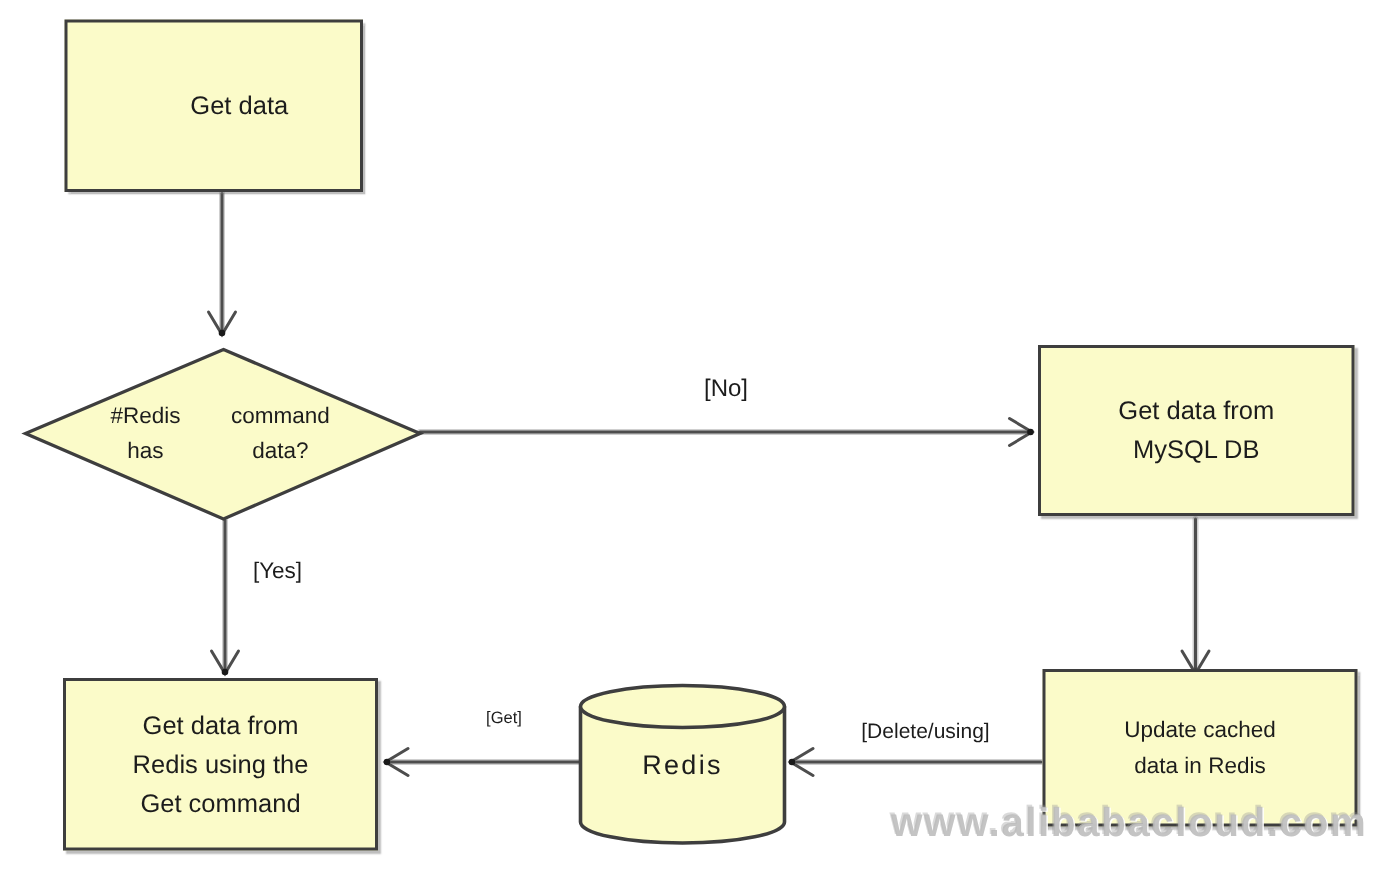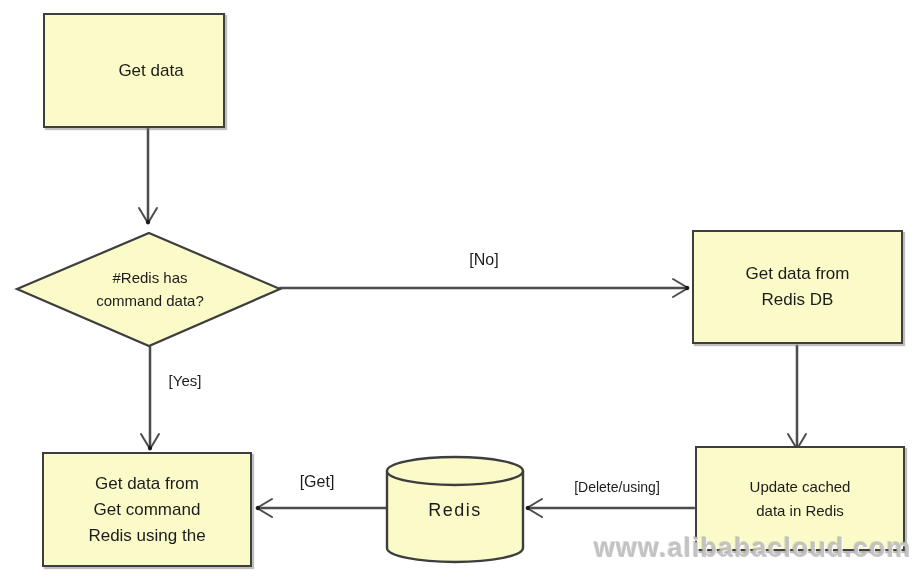--- a/index.html
+++ b/index.html
@@ -10,21 +10,21 @@
   .edges{position:absolute;left:0;top:0;width:917px;height:583px;z-index:1;}
   .node{
     position:absolute;z-index:2;background:#fbfbc9;border:2px solid #3e3e3e;
     box-shadow:2px 2px 1px rgba(110,110,110,0.45);
     display:flex;flex-direction:column;align-items:center;justify-content:center;
     text-align:center;box-sizing:border-box;
   }
   .node .line{display:block;}
   .shape{position:absolute;z-index:2;}
   .shape-label{
-    position:absolute;z-index:3;display:flex;flex-direction:column;
+    position:absolute;z-index:3;display:flex;flex-direction:row;
     align-items:center;justify-content:center;text-align:center;pointer-events:none;
   }
   .edge-label{
     position:absolute;z-index:3;text-align:center;background:transparent;
   }
   .fs-lg{font-size:17px;line-height:26px;}
   .fs-md{font-size:15px;line-height:24px;}
   .watermark{
     position:absolute;z-index:5;font-size:27px;font-weight:bold;letter-spacing:1px;
     color:rgba(186,186,186,0.85);
@@ -74,33 +74,33 @@
         <circle cx="148" cy="222" r="2.2"></circle>
         <circle cx="687" cy="288" r="2.2"></circle>
         <circle cx="150" cy="448" r="2.2"></circle>
         <circle cx="797" cy="448" r="2.2"></circle>
         <circle cx="258" cy="508" r="2.2"></circle>
         <circle cx="528" cy="508" r="2.2"></circle>
       </g>
     </g>
   </svg>
 
-  <div class="node fs-lg" style="left:43px;top:13px;width:182px;height:115px;padding-left:34px;">
+  <div class="node fs-lg" style="left:43px;top:13px;width:199px;height:115px;padding-left:34px;">
     <span class="line">Get data</span>
   </div>
 
   <div class="node fs-lg" style="left:692px;top:230px;width:211px;height:114px;">
     <span class="line">Get data from</span>
-    <span class="line">Redis DB</span>
+    <span class="line">MySQL DB</span>
   </div>
 
   <div class="node fs-lg" style="left:42px;top:452px;width:210px;height:115px;">
     <span class="line">Get data from</span>
+    <span class="line">Redis using the</span>
     <span class="line">Get command</span>
-    <span class="line">Redis using the</span>
   </div>
 
   <div class="node fs-md" style="left:695px;top:446px;width:210px;height:105px;">
     <span class="line">Update cached</span>
     <span class="line">data in Redis</span>
   </div>
 
   <svg class="shape" style="left:14px;top:230px;" width="270" height="120" viewBox="0 0 270 120">
     <polygon points="135,3 266,59 135,116 3,59" fill="#fbfbc9" stroke="#3e3e3e" stroke-width="2.2" stroke-linejoin="miter"></polygon>
   </svg>
@@ -112,18 +112,18 @@
   <svg class="shape" style="left:385px;top:454px;" width="140" height="112" viewBox="0 0 140 112">
     <path d="M2,17 L2,94 A68,14 0 0 0 138,94 L138,17" fill="#fbfbc9" stroke="#3e3e3e" stroke-width="2.4"></path>
     <ellipse cx="70" cy="17" rx="68" ry="14" fill="#fbfbc9" stroke="#3e3e3e" stroke-width="2.4"></ellipse>
   </svg>
   <div class="shape-label" style="left:395px;top:490px;width:120px;height:40px;font-size:18px;font-weight:normal;letter-spacing:1.5px;">
     <span class="line">Redis</span>
   </div>
 
   <div class="edge-label" style="left:434px;top:251px;width:100px;font-size:16px;">[No]</div>
   <div class="edge-label" style="left:140px;top:372px;width:90px;font-size:15px;">[Yes]</div>
-  <div class="edge-label" style="left:272px;top:473px;width:90px;font-size:16px;">[Get]</div>
+  <div class="edge-label" style="left:291px;top:473px;width:90px;font-size:11px;">[Get]</div>
   <div class="edge-label" style="left:538px;top:479px;width:158px;font-size:14px;">[Delete/using]</div>
 
   <div class="watermark" style="left:594px;top:533px;">www.alibabacloud.com</div>
 
 </div>
 
 </body></html>

